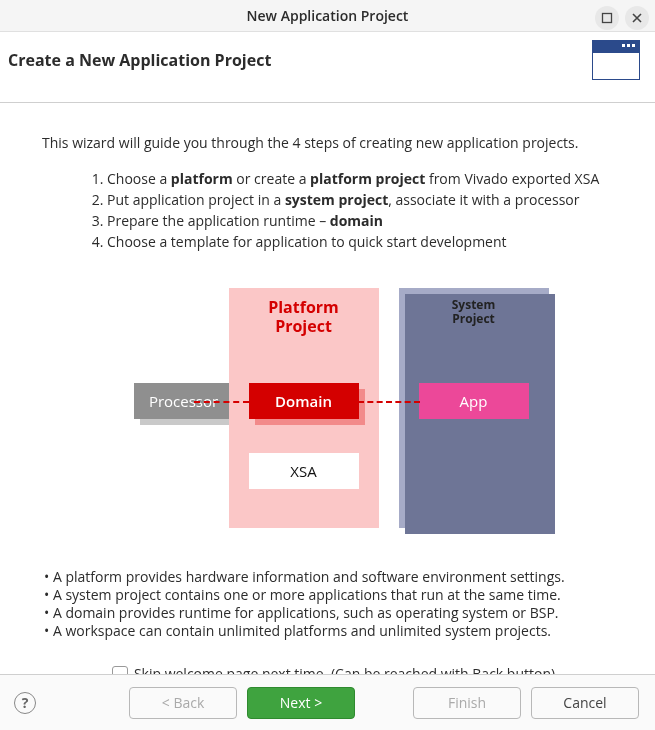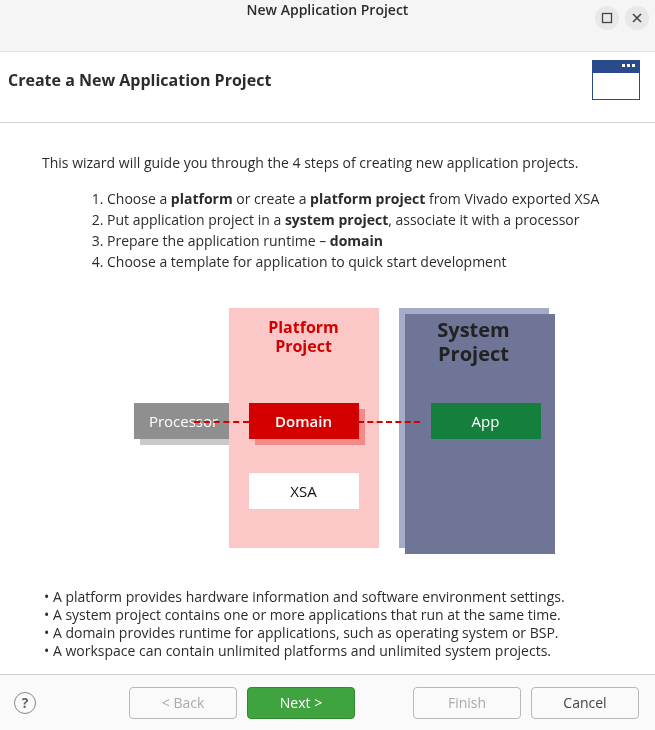--- a/index.html
+++ b/index.html
@@ -7,22 +7,23 @@
     font-family: "Segoe UI", "Open Sans", Arial, sans-serif;
     font-size: 14px;
     background: #fff;
     width: 655px;
     height: 730px;
     overflow: hidden;
     color: #2c2c2c;
   }
   .titlebar {
     display: flex;
+    align-items: center;
     justify-content: center;
-    height: 52px;
+    height: 32px;
     background: #f5f5f5;
     border-bottom: 1px solid #e0e0e0;
     position: relative;
   }
   .titlebar-title { font-weight: 600; font-size: 14px; }
   .titlebar-buttons { position: absolute; right: 6px; top: 6px; display: flex; gap: 6px; }
   .tb-btn {
     width: 24px; height: 24px; border-radius: 50%;
     display: flex; align-items: center; justify-content: center;
     background: #e8e8e8; color: #3a3a3a;
@@ -106,25 +107,25 @@
     display:flex;align-items:center;justify-content:center;
     font-weight:500; font-size:15px;
   }
   .system-bg {
     top:0; left:305px; width:150px; height:240px;
     background:#a6abc7;
     z-index:0;
     display:flex; flex-direction:column; align-items:center;
   }
   .system-bg.shadow::after{ background:#6e7596; top:6px;left:6px;right:-6px;bottom:-6px; }
-  .system-title{ color:#222; font-weight:700; font-size:20px; text-align:center; margin-top:10px; line-height:1.2;}
+  .system-title{ color:#222; font-weight:700; font-size:12px; text-align:center; margin-top:10px; line-height:1.2;}
   .app {
-    position:absolute; top:95px; left:32px;
+    position:absolute; top:95px; left:20px;
     width:110px; height:36px;
-    background:#15803d; color:#fff;
+    background:#ec4899; color:#fff;
     display:flex;align-items:center;justify-content:center;
     font-weight:500;font-size:15px;
   }
   .app.shadow::after{ background:#7f86a4; }
 
   .line {
     position:absolute;
     border-top:2px dashed #d40000;
     z-index:5;
   }

